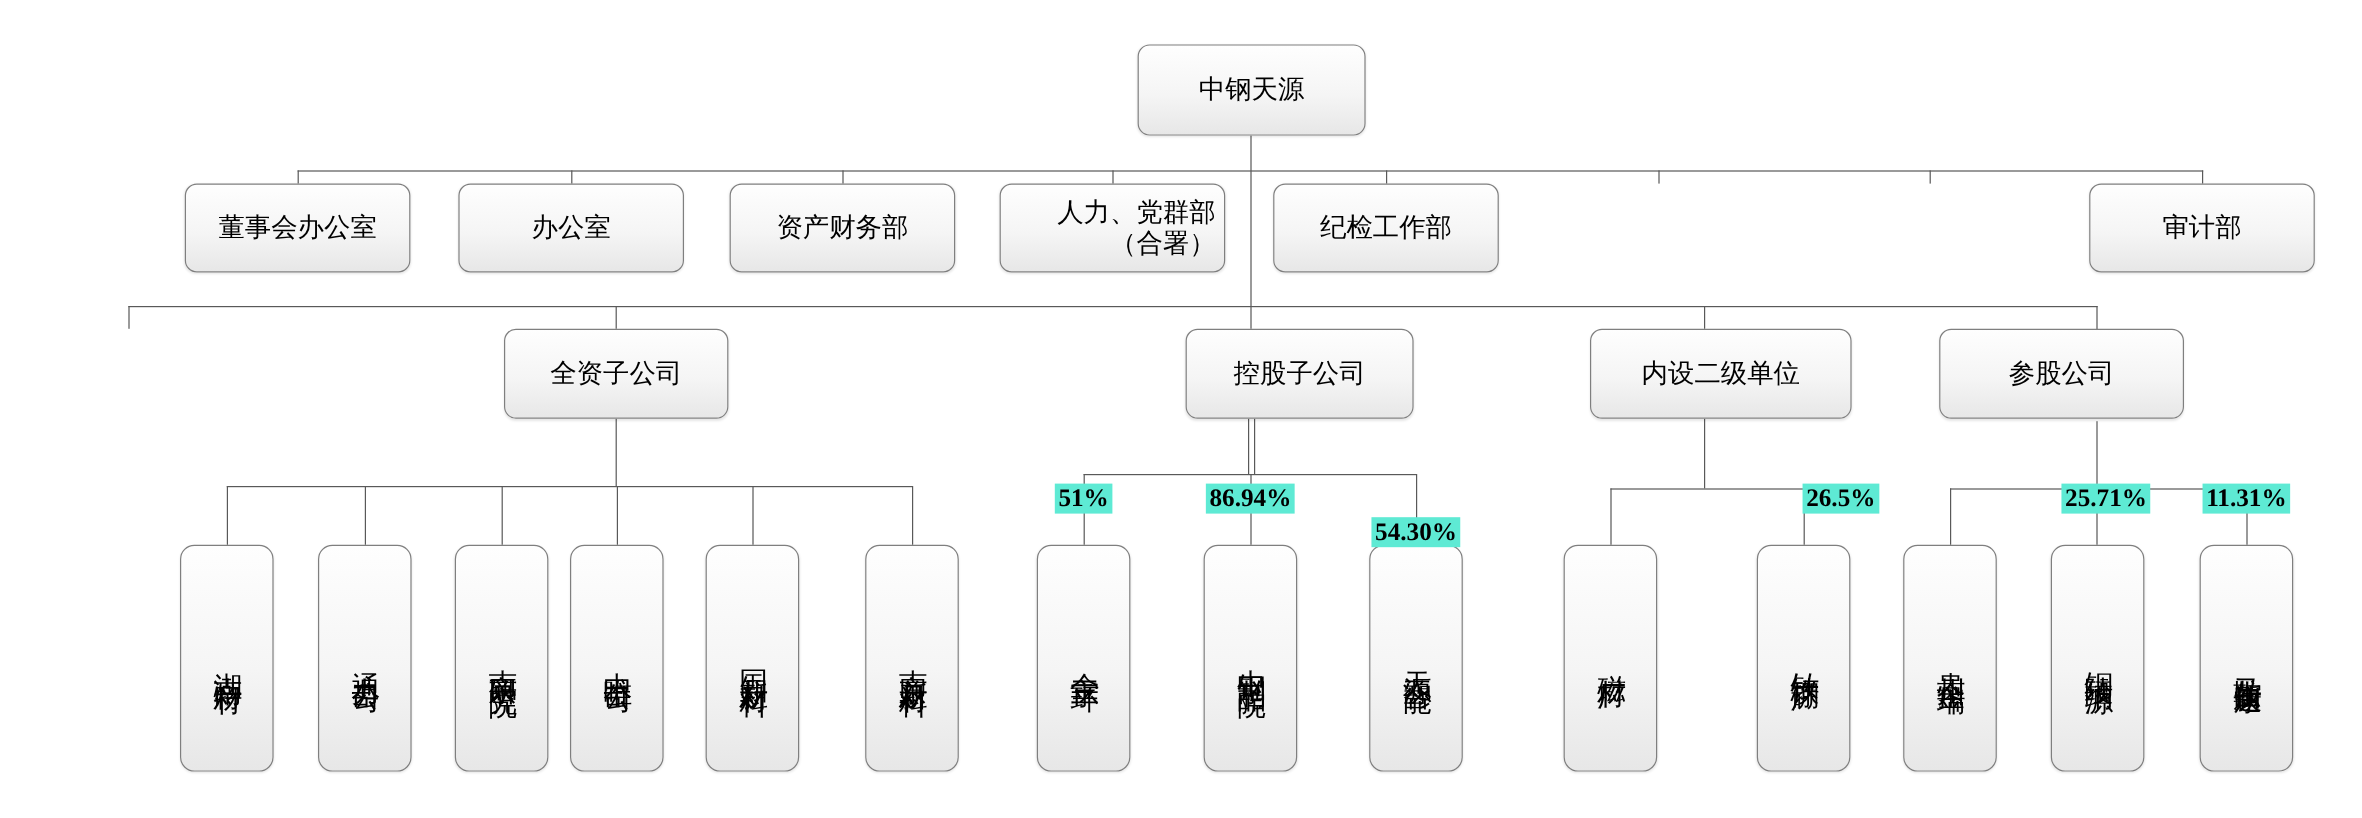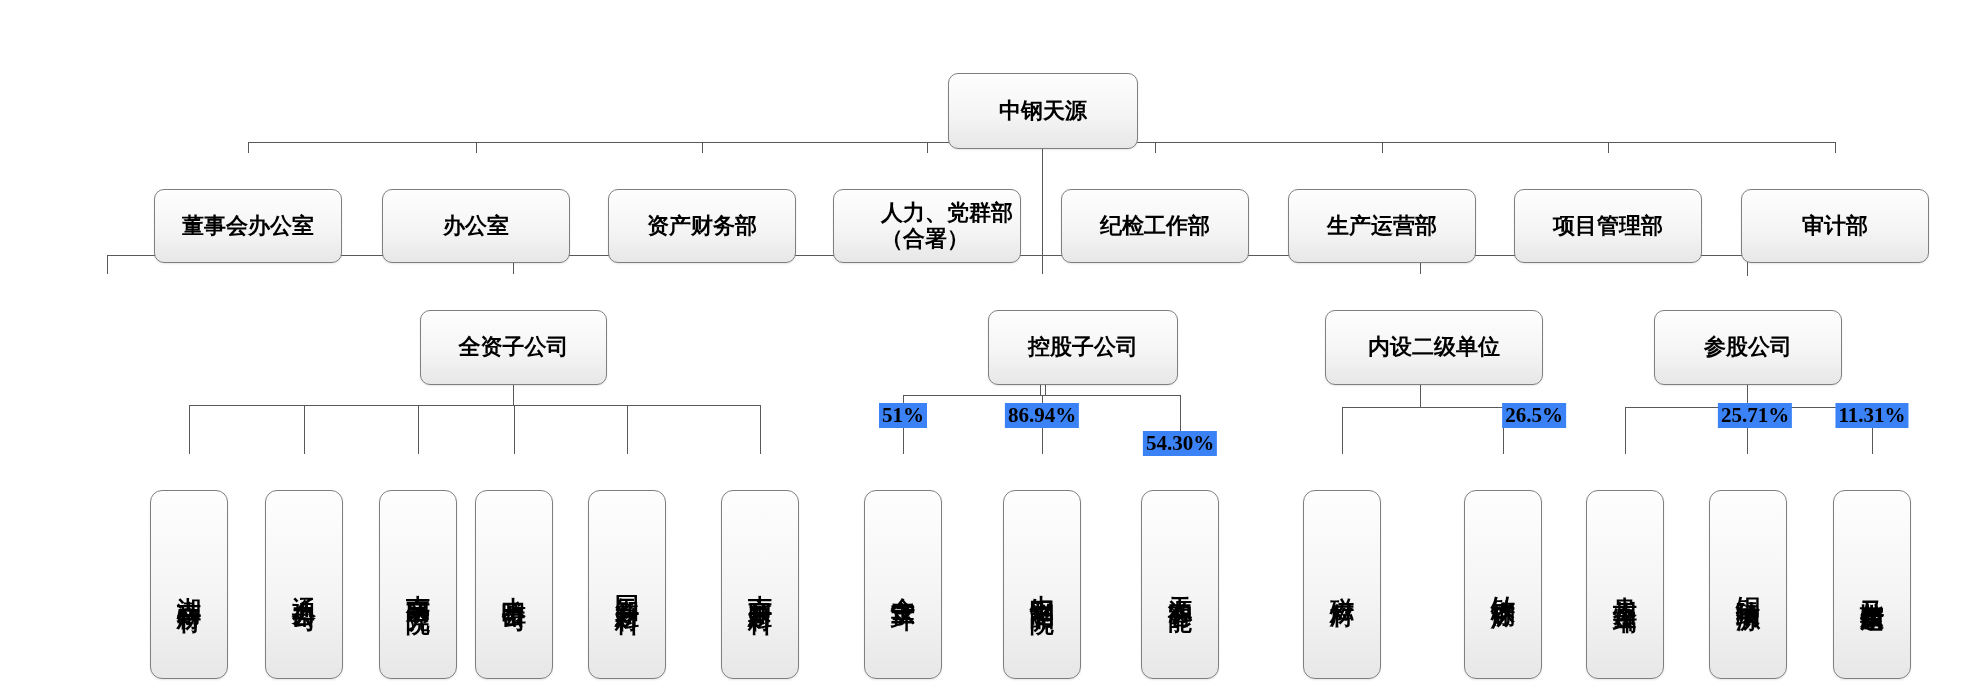--- a/index.html
+++ b/index.html
@@ -11,25 +11,24 @@
     font-family:"Liberation Serif","DejaVu Serif",serif;
   }
   .node{
     position:absolute;
     box-sizing:border-box;
     border:1px solid #7f7f7f;
     border-radius:10px;
     background:linear-gradient(180deg,#fefefe 0%,#f5f5f5 55%,#e7e7e7 100%);
     box-shadow:0 1px 2px rgba(0,0,0,0.10);
     display:flex;align-items:center;justify-content:center;
-    text-align:left;
+    text-align:right;
     color:#000;
-    font-weight:bold;
+    font-weight:normal;
     z-index:2;
-    margin-top:36px;
   }
   .h-node{
     font-size:22px;
     line-height:1.2;
     white-space:pre-line;
     padding:2px 4px;
   }
   .r2{top:153px;width:188px;height:74px;}
   .r3{top:274px;height:75px;}
   .v-node{
@@ -40,21 +39,21 @@
     letter-spacing:4px;
     border-radius:12px;
   }
   .line{position:absolute;background:#595959;z-index:1;}
   .hline{height:1px;}
   .vline{width:1px;}
   .share{
     position:absolute;
     top:403px;
     transform:translateX(-50%);
-    background:#3b82f6;
+    background:#5eead4;
     padding:0 3px;
     font-size:21px;
     font-weight:bold;
     color:#000;
     z-index:4;
     white-space:nowrap;
   }
 </style>
 </head>
 <body>
@@ -107,28 +106,26 @@
   <div class="line vline" style="left:1872px;top:407px;height:47px;"></div>
 
   <div class="node h-node" style="left:948px;top:37px;width:190px;height:76px;">中钢天源</div>
 
   <div class="node h-node r2" style="left:154px;">董事会办公室</div>
   <div class="node h-node r2" style="left:382px;">办公室</div>
   <div class="node h-node r2" style="left:608px;">资产财务部</div>
   <div class="node h-node r2" style="left:833px;padding-left:44px;">人力、党群部
 （合署）</div>
   <div class="node h-node r2" style="left:1061px;">纪检工作部</div>
-  <div class="node h-node r2" style="left:1288px;">生产运营部</div>
-  <div class="node h-node r2" style="left:1514px;">项目管理部</div>
   <div class="node h-node r2" style="left:1741px;">审计部</div>
 
   <div class="node h-node r3" style="left:420px;width:187px;">全资子公司</div>
   <div class="node h-node r3" style="left:988px;width:190px;">控股子公司</div>
   <div class="node h-node r3" style="left:1325px;width:218px;">内设二级单位</div>
-  <div class="node h-node r3" style="left:1654px;width:188px;">参股公司</div>
+  <div class="node h-node r3" style="left:1616px;width:204px;">参股公司</div>
 
   <div class="share" style="left:903px;">51%</div>
   <div class="share" style="left:1042px;">86.94%</div>
   <div class="share" style="left:1180px;margin-top:28px;">54.30%</div>
   <div class="share" style="left:1534px;">26.5%</div>
   <div class="share" style="left:1755px;">25.71%</div>
   <div class="share" style="left:1872px;">11.31%</div>
 
   <div class="node v-node" style="left:150px;">湖南特材</div>
   <div class="node v-node" style="left:265px;">通力公司</div>

